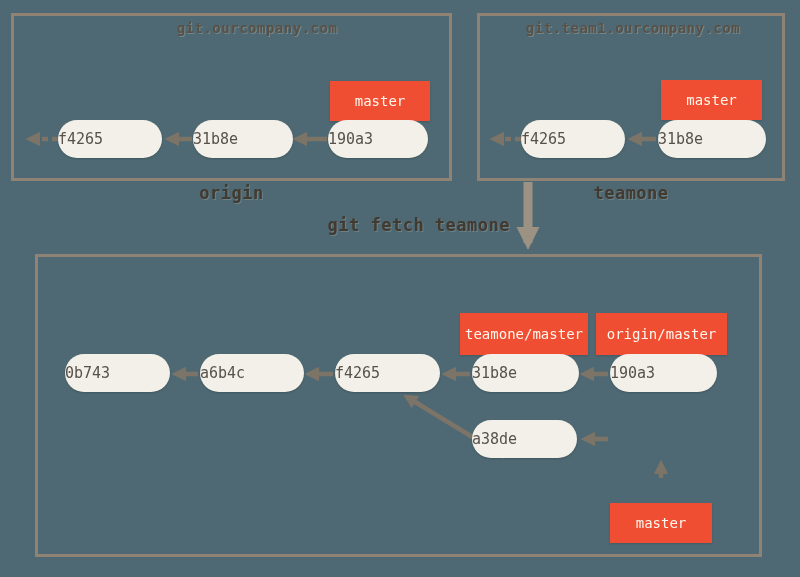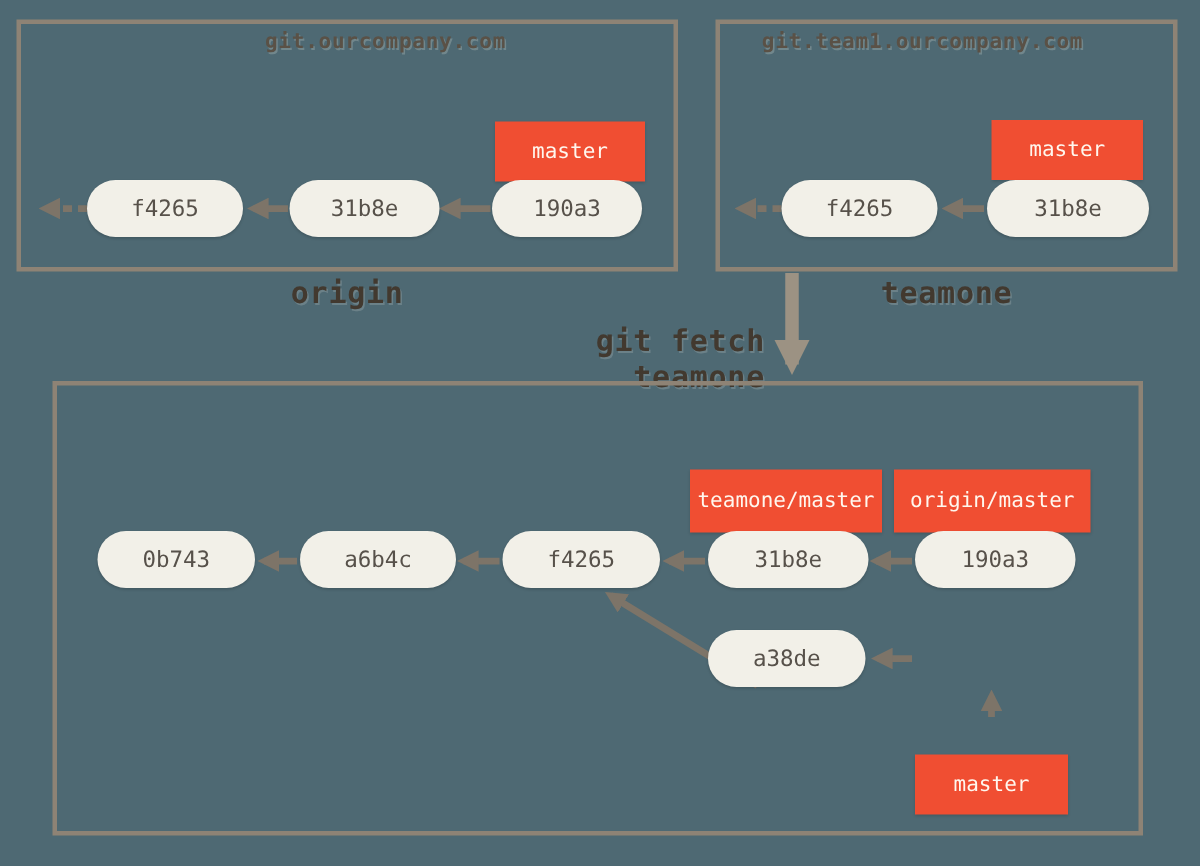--- a/index.html
+++ b/index.html
@@ -8,26 +8,26 @@
     --arrow:#7d7468; --arrow-thick:#9c9283; --label-text:#42392f; --title-text:#5a5146;
   }
   html,body{margin:0;padding:0;background:var(--background);}
   .stage{position:relative;width:800px;height:577px;background:var(--background);
          font-family:"DejaVu Sans Mono",monospace;overflow:hidden;}
   .repo-box{position:absolute;border:3px solid var(--box-border);box-sizing:border-box;}
   .box-title{position:absolute;text-align:center;font-size:14px;font-weight:bold;
              color:var(--title-text);letter-spacing:.5px;
              text-shadow:1px 1px 0 rgba(242,240,232,.22);}
   .node{position:absolute;height:38px;border-radius:19px;background:var(--node-fill);
-        color:var(--node-text);font-size:15px;line-height:38px;text-align:center;
+        color:var(--node-text);font-size:15px;line-height:38px;
         box-shadow:0 1px 2px rgba(0,0,0,.18);}
   .ref{position:absolute;background:var(--ref-fill);color:var(--ref-text);font-size:14px;
        display:flex;align-items:center;justify-content:center;
        box-shadow:0 1px 2px rgba(0,0,0,.15);margin-top:23px;}
-  .diagram-label{position:absolute;font-weight:bold;font-size:20px;color:var(--label-text);
+  .diagram-label{position:absolute;font-weight:bold;font-size:17px;color:var(--label-text);
                  text-align:center;letter-spacing:.5px;
                  text-shadow:1px 1px 0 rgba(242,240,232,.18);}
   svg.arrows{position:absolute;left:0;top:0;width:800px;height:577px;}
   svg .a{stroke:var(--arrow);stroke-width:4.5;fill:none;}
   svg .dashed{stroke-dasharray:6 4;}
   svg .thick{stroke:var(--arrow-thick);stroke-width:9;fill:none;}
 </style>
 </head>
 <body>
 
@@ -67,21 +67,21 @@
 
   <div class="repo-box" style="left:11px;top:13px;width:441px;height:168px;"></div>
   <div class="box-title" style="left:11px;top:20px;width:492px;">git.ourcompany.com</div>
   <div class="ref" style="left:330px;top:58px;width:100px;height:40px;">master</div>
   <div class="node" style="left:58px;top:120px;width:104px;">f4265</div>
   <div class="node" style="left:193px;top:120px;width:100px;">31b8e</div>
   <div class="node" style="left:328px;top:120px;width:100px;">190a3</div>
   <div class="diagram-label" style="left:11px;top:183px;width:441px;">origin</div>
 
   <div class="repo-box" style="left:477px;top:13px;width:308px;height:168px;"></div>
-  <div class="box-title" style="left:461px;top:20px;width:308px;">git.team1.ourcompany.com</div>
+  <div class="box-title" style="left:479px;top:20px;width:308px;">git.team1.ourcompany.com</div>
   <div class="ref" style="left:661px;top:57px;width:101px;height:40px;">master</div>
   <div class="node" style="left:521px;top:120px;width:104px;">f4265</div>
   <div class="node" style="left:658px;top:120px;width:108px;">31b8e</div>
   <div class="diagram-label" style="left:477px;top:183px;width:308px;">teamone</div>
 
   <div class="diagram-label" style="left:310px;top:215px;width:200px;text-align:right;">git fetch teamone</div>
 
   <div class="repo-box" style="left:35px;top:254px;width:727px;height:303px;"></div>
 
   <div class="ref" style="left:596px;top:290px;width:131px;height:42px;">origin/master</div>

